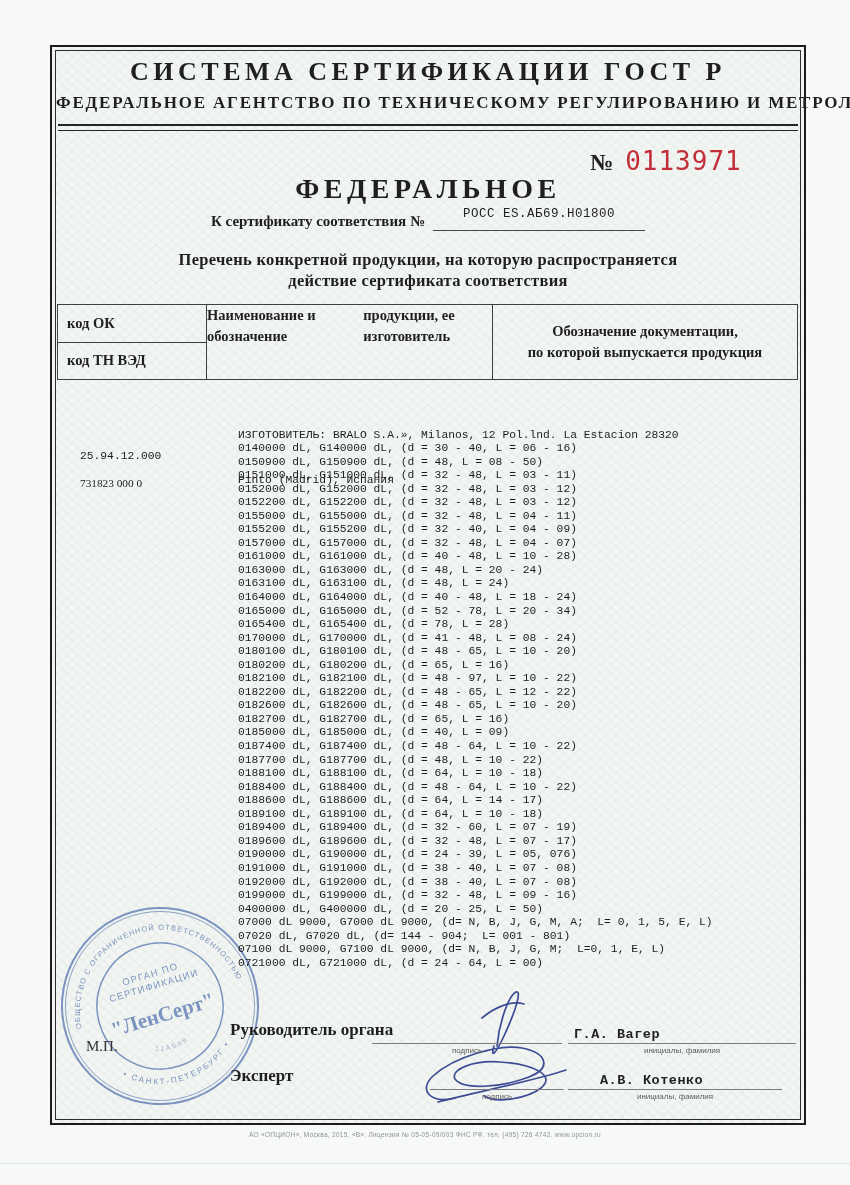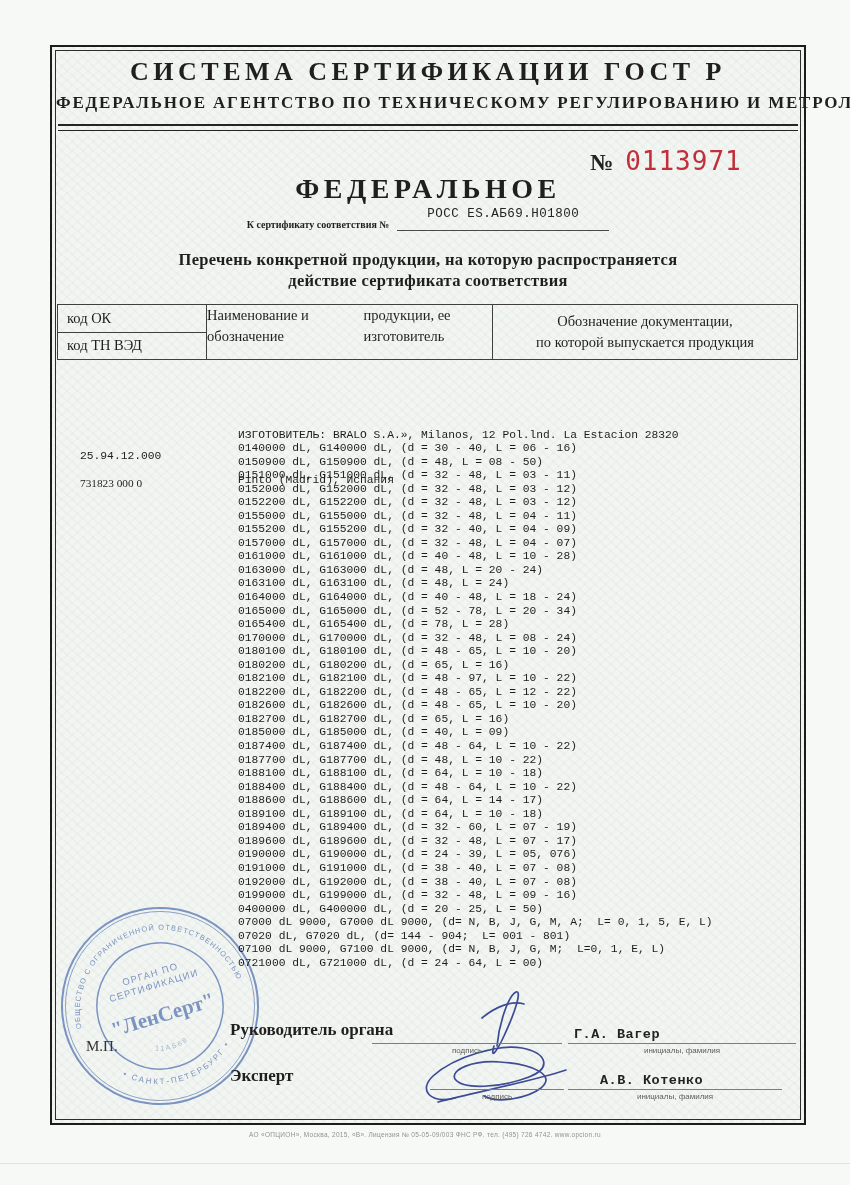--- a/index.html
+++ b/index.html
@@ -20,29 +20,29 @@
   .hdr-rule{left:58px;top:124px;width:740px;height:4px;
             border-top:2px solid #242424;border-bottom:1px solid #242424;}
   .blank-no{left:590px;top:146px;display:flex;align-items:baseline;gap:12px;}
   .no-sign{font-size:23px;font-weight:bold;color:#222;}
   .no-red{font-family:"DejaVu Sans Mono","Liberation Mono",monospace;
           font-size:26px;color:#c22f3a;letter-spacing:1px;}
   .app-title{left:56px;top:173px;width:744px;text-align:center;font-weight:bold;
              font-size:28px;letter-spacing:4.5px;}
   .cert-row{left:56px;top:203px;width:744px;display:flex;justify-content:center;
             align-items:flex-end;gap:8px;}
-  .cert-label{font-size:10px;font-weight:bold;padding-bottom:1px;}
+  .cert-label{font-size:15px;font-weight:bold;padding-bottom:1px;}
   .cert-box{display:inline-block;width:212px;border-bottom:1.5px solid #4a4a4a;
             text-align:center;padding-bottom:9px;}
   .cert-val{font-family:"Liberation Mono","DejaVu Sans Mono",monospace;font-size:12.5px;
             letter-spacing:.5px;color:#232323;}
   .st{left:56px;width:744px;text-align:center;font-weight:bold;font-size:16.5px;letter-spacing:.3px;}
   .st1{top:250px;} .st2{top:271px;}
-  .thead{left:57px;top:304px;width:741px;height:56px;border:1.2px solid #3f3f3f;
-         box-sizing:border-box;display:flex;font-weight:normal;font-size:14.5px;}
+  .thead{left:57px;top:304px;width:741px;height:76px;border:1.2px solid #3f3f3f;
+         box-sizing:border-box;display:flex;font-weight:bold;font-size:14.5px;}
   .c1{width:148px;border-right:1.2px solid #3f3f3f;display:flex;flex-direction:column;}
   .c1a{flex:1;border-bottom:1.2px solid #3f3f3f;display:flex;align-items:center;padding-left:9px;}
   .c1b{flex:1;display:flex;align-items:center;padding-left:9px;}
   .c2{width:285px;border-right:1.2px solid #3f3f3f;display:flex;flex-direction:row;
       justify-content:center;align-items:flex-start;line-height:21px;gap:20px;}
   .c3{flex:1;display:flex;flex-direction:column;justify-content:center;align-items:center;line-height:21px;}
   .mono{font-family:"Liberation Mono","DejaVu Sans Mono",monospace;color:#1d1d1d;}
   .mfr{left:238px;top:398px;font-size:11.3px;line-height:15px;white-space:pre;}
   .code-ok{left:80px;top:450px;font-size:11.3px;}
   .code-tn{left:80px;top:477px;font-size:11.3px;font-family:Liberation Serif, serif;}
@@ -129,21 +129,21 @@
       <div class="pline">0152200 dL, G152200 dL, (d = 32 - 48, L = 03 - 12)</div>
       <div class="pline">0155000 dL, G155000 dL, (d = 32 - 48, L = 04 - 11)</div>
       <div class="pline">0155200 dL, G155200 dL, (d = 32 - 40, L = 04 - 09)</div>
       <div class="pline">0157000 dL, G157000 dL, (d = 32 - 48, L = 04 - 07)</div>
       <div class="pline">0161000 dL, G161000 dL, (d = 40 - 48, L = 10 - 28)</div>
       <div class="pline">0163000 dL, G163000 dL, (d = 48, L = 20 - 24)</div>
       <div class="pline">0163100 dL, G163100 dL, (d = 48, L = 24)</div>
       <div class="pline">0164000 dL, G164000 dL, (d = 40 - 48, L = 18 - 24)</div>
       <div class="pline">0165000 dL, G165000 dL, (d = 52 - 78, L = 20 - 34)</div>
       <div class="pline">0165400 dL, G165400 dL, (d = 78, L = 28)</div>
-      <div class="pline">0170000 dL, G170000 dL, (d = 32 - 48, L = 08 - 24)</div>
+      <div class="pline">0170000 dL, G170000 dL, (d = 41 - 48, L = 08 - 24)</div>
       <div class="pline">0180100 dL, G180100 dL, (d = 48 - 65, L = 10 - 20)</div>
       <div class="pline">0180200 dL, G180200 dL, (d = 65, L = 16)</div>
       <div class="pline">0182100 dL, G182100 dL, (d = 48 - 97, L = 10 - 22)</div>
       <div class="pline">0182200 dL, G182200 dL, (d = 48 - 65, L = 12 - 22)</div>
       <div class="pline">0182600 dL, G182600 dL, (d = 48 - 65, L = 10 - 20)</div>
       <div class="pline">0182700 dL, G182700 dL, (d = 65, L = 16)</div>
       <div class="pline">0185000 dL, G185000 dL, (d = 40, L = 09)</div>
       <div class="pline">0187400 dL, G187400 dL, (d = 48 - 64, L = 10 - 22)</div>
       <div class="pline">0187700 dL, G187700 dL, (d = 48, L = 10 - 22)</div>
       <div class="pline">0188100 dL, G188100 dL, (d = 64, L = 10 - 18)</div>

